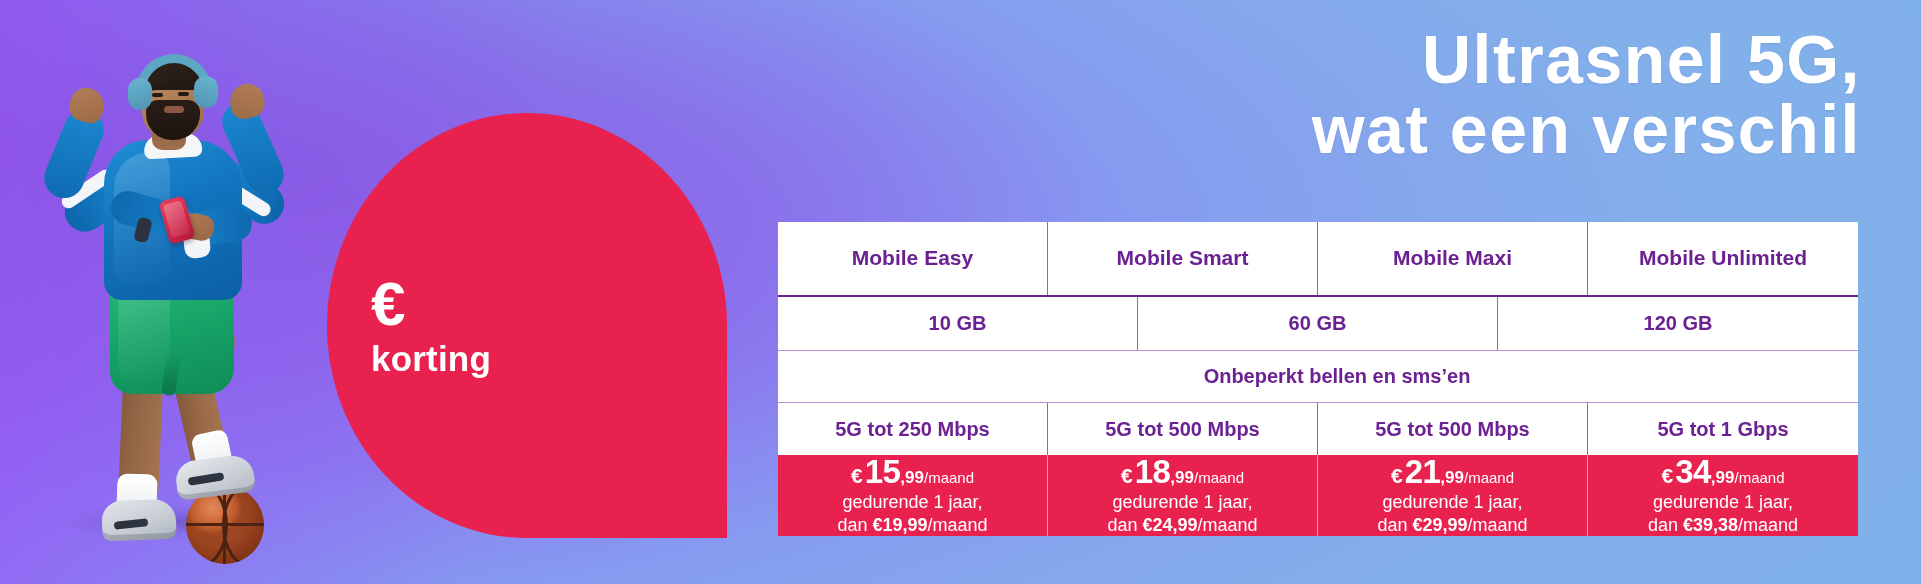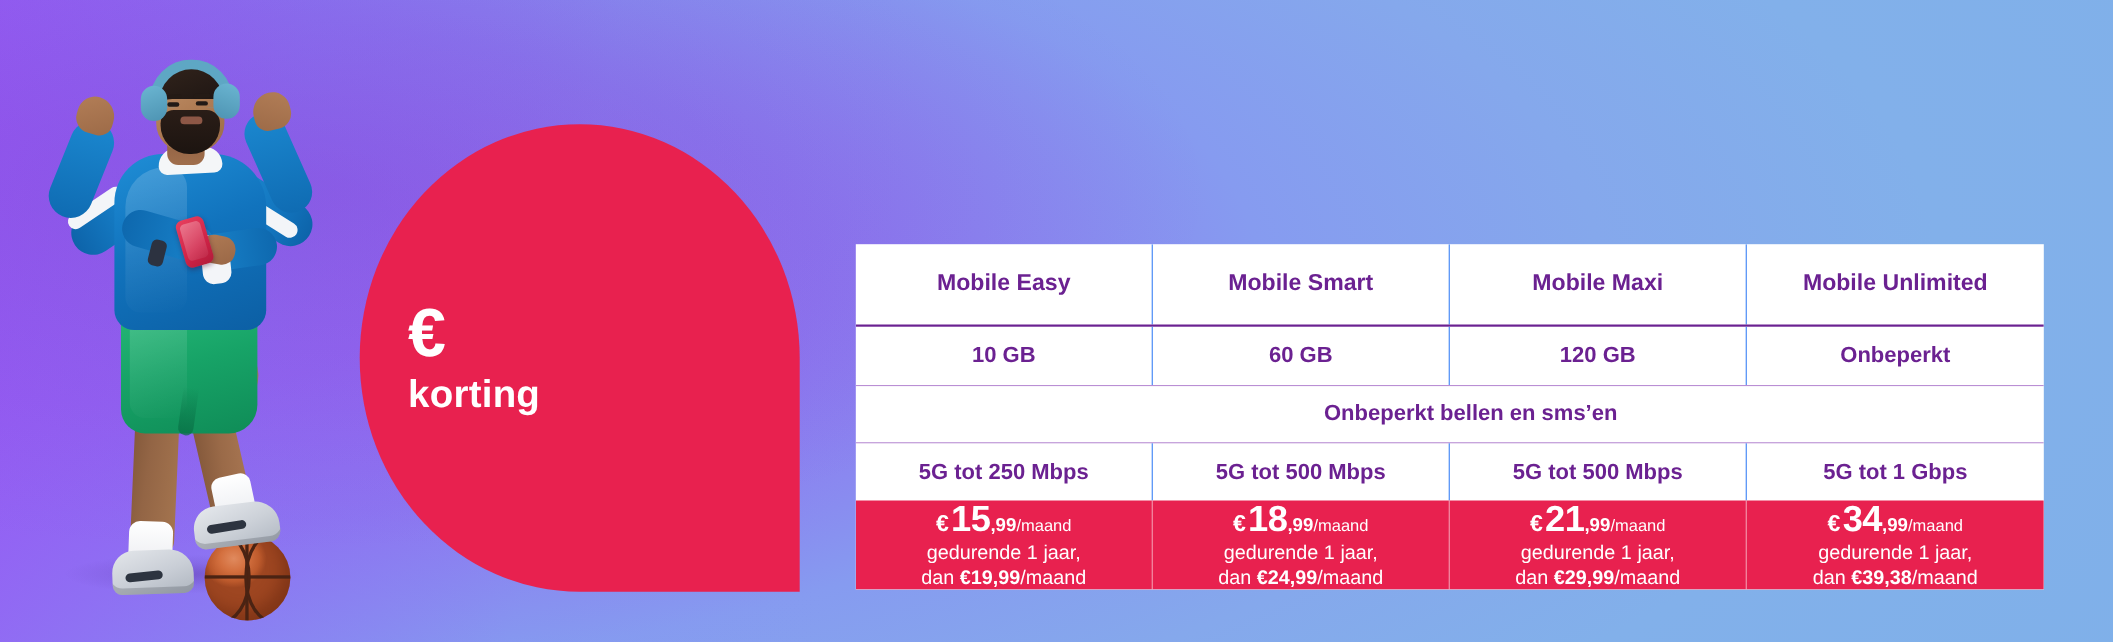--- a/index.html
+++ b/index.html
@@ -447,37 +447,40 @@
     <div class="m hp-cup-r"></div>
   </div>
 
   <div class="promo">
     <div class="promo-amount">
       <span class="promo-euro">€</span>
     </div>
     <div class="promo-korting">korting</div>
   </div>
 
+  <div class="headline">
+    <span class="hl-line">Ultrasnel 5G,</span>
+    <span class="hl-line">wat een verschil</span>
+  </div>
 
   <div class="table">
 
     <div class="trow row-name">
       <div class="tcell">Mobile Easy</div>
       <div class="tcell">Mobile Smart</div>
       <div class="tcell">Mobile Maxi</div>
       <div class="tcell">Mobile Unlimited</div>
     </div>
 
     <div class="sep-strong"></div>
 
     <div class="trow row-data">
       <div class="tcell">10 GB</div>
       <div class="tcell">60 GB</div>
       <div class="tcell">120 GB</div>
-      <div class="tcell">Onbeperkt</div>
     </div>
 
     <div class="sep-thin"></div>
 
     <div class="row-unlimited">Onbeperkt bellen en sms’en</div>
 
     <div class="sep-thin"></div>
 
     <div class="trow row-speed">
       <div class="tcell">5G tot 250 Mbps</div>

